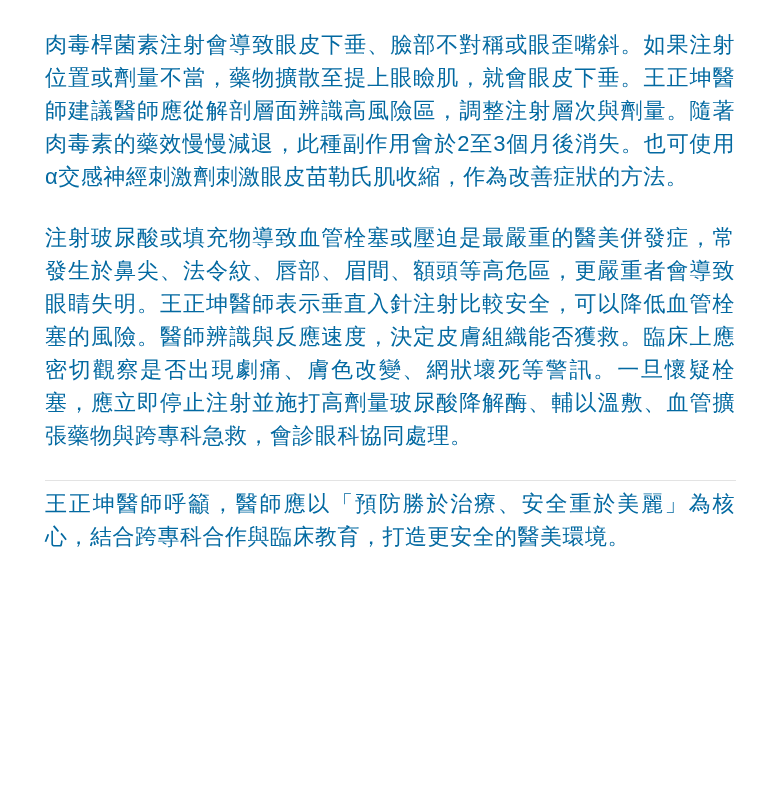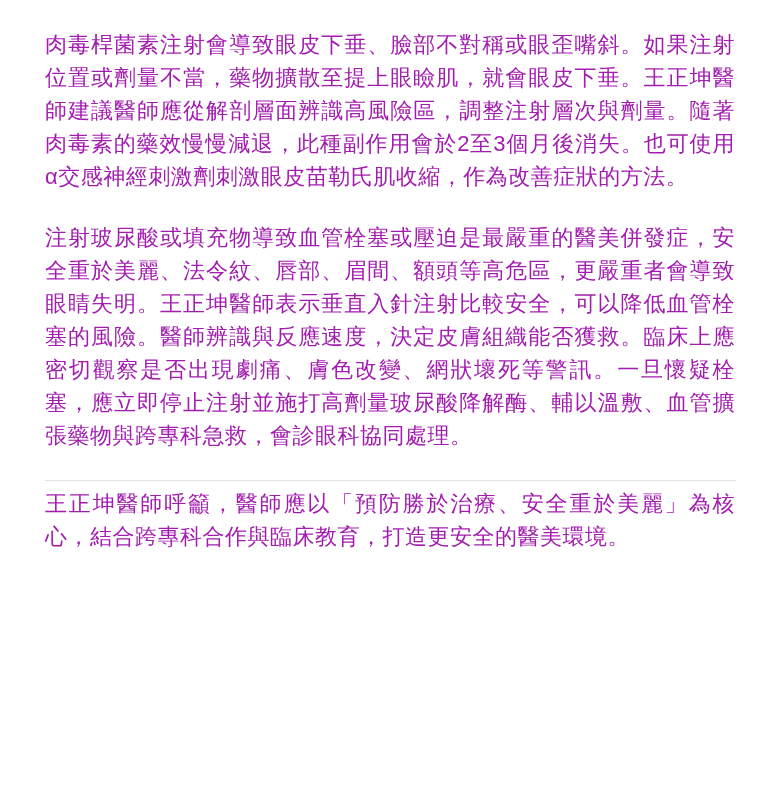--- a/index.html
+++ b/index.html
@@ -15,21 +15,21 @@
   }
   .article-body {
     box-sizing: border-box;
     width: 778px;
     padding: 28px 43px 0 45px;
   }
   .para {
     margin: 0 0 28px 0;
     font-size: 22px;
     line-height: 33px;
-    color: #a21caf;
+    color: #0369a1;
     text-align: justify;
     text-justify: inter-ideograph;
     letter-spacing: 0.5px;
     word-break: break-all;
   }
   .para.last {
     margin-bottom: 4px;
   }
   .section-divider {
     border: none;
@@ -38,19 +38,19 @@
     margin: 24px 0 6px 0;
     width: 691px;
   }
 </style>
 </head>
 <body>
 
 <div class="article-body">
   <p class="para">肉毒桿菌素注射會導致眼皮下垂、臉部不對稱或眼歪嘴斜。如果注射位置或劑量不當，藥物擴散至提上眼瞼肌，就會眼皮下垂。王正坤醫師建議醫師應從解剖層面辨識高風險區，調整注射層次與劑量。隨著肉毒素的藥效慢慢減退，此種副作用會於2至3個月後消失。也可使用α交感神經刺激劑刺激眼皮苗勒氏肌收縮，作為改善症狀的方法。</p>
 
-  <p class="para">注射玻尿酸或填充物導致血管栓塞或壓迫是最嚴重的醫美併發症，安全重於美麗、法令紋、唇部、眉間、額頭等高危區，更嚴重者會導致眼睛失明。王正坤醫師表示垂直入針注射比較安全，可以降低血管栓塞的風險。醫師辨識與反應速度，決定皮膚組織能否獲救。臨床上應密切觀察是否出現劇痛、膚色改變、網狀壞死等警訊。一旦懷疑栓塞，應立即停止注射並施打高劑量玻尿酸降解酶、輔以溫敷、血管擴張藥物與跨專科急救，會診眼科協同處理。</p>
+  <p class="para">注射玻尿酸或填充物導致血管栓塞或壓迫是最嚴重的醫美併發症，常發生於鼻尖、法令紋、唇部、眉間、額頭等高危區，更嚴重者會導致眼睛失明。王正坤醫師表示垂直入針注射比較安全，可以降低血管栓塞的風險。醫師辨識與反應速度，決定皮膚組織能否獲救。臨床上應密切觀察是否出現劇痛、膚色改變、網狀壞死等警訊。一旦懷疑栓塞，應立即停止注射並施打高劑量玻尿酸降解酶、輔以溫敷、血管擴張藥物與跨專科急救，會診眼科協同處理。</p>
 
 
   <hr class="section-divider">
 
   <p class="para last">王正坤醫師呼籲，醫師應以「預防勝於治療、安全重於美麗」為核心，結合跨專科合作與臨床教育，打造更安全的醫美環境。</p>
 </div>
 
 </body></html>

